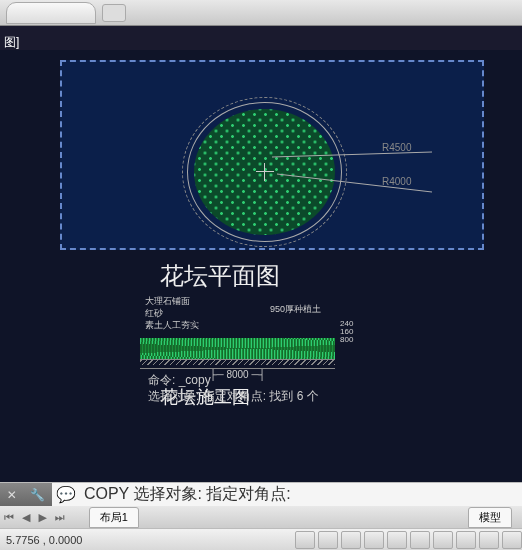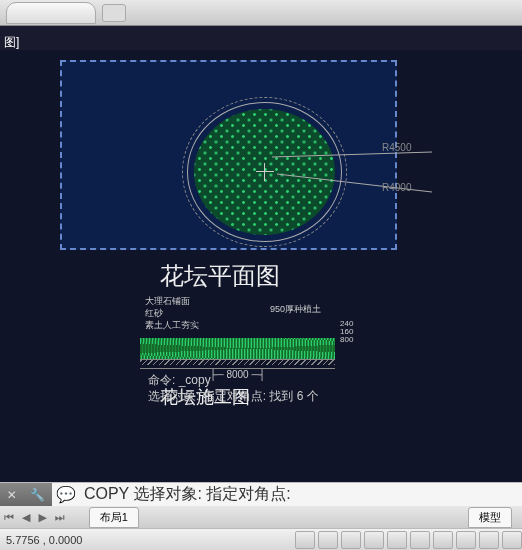--- a/index.html
+++ b/index.html
@@ -2,21 +2,21 @@
 <html><head>
 <meta charset="utf-8">
 <style>
 * { margin: 0; padding: 0; box-sizing: border-box; font-family: "Microsoft YaHei", sans-serif; }
 body { width: 522px; height: 550px; background: #1a1a2e; overflow: hidden; position: relative; }
 .tabbar { height: 26px; background: linear-gradient(#e8e8e8,#c8c8c8); display: flex; align-items: center; padding-left: 6px; border-bottom: 1px solid #888; }
 .tab { width: 90px; height: 22px; background: linear-gradient(#f8f8f8,#ddd); border: 1px solid #aaa; border-radius: 10px 10px 0 0; margin-right: 2px; }
 .newtab { width: 24px; height: 18px; background: #ddd; border-radius: 3px; border:1px solid #aaa; margin-left:4px; }
 .titlefrag { color:#fff; font-size:12px; padding:8px 4px; }
 .canvas { position:absolute; top:50px; left:0; right:0; bottom:68px; background:#0f1428; }
-.selbox { position:absolute; left:60px; top:10px; width:337px; height:190px; background:#0b1f4a; border:2px dashed #6688cc; }
+.selbox { position:absolute; left:60px; top:10px; width:424px; height:190px; background:#0b1f4a; border:2px dashed #6688cc; }
 .circle-outer { position:absolute; left:120px; top:35px; width:165px; height:150px; border:1.5px dashed #888; border-radius:50%; }
 .circle-main { position:absolute; left:125px; top:40px; width:155px; height:140px; border:1.5px solid #aaa; border-radius:50%; }
 .circle-fill { position:absolute; left:132px; top:47px; width:141px; height:126px; border-radius:50%; background:#0b4a2a;
   background-image: radial-gradient(circle, #2ecc71 1.2px, transparent 1.6px),
                     radial-gradient(circle, #2ecc71 1.2px, transparent 1.6px);
   background-size: 11px 11px, 11px 11px;
   background-position: 0 0, 5.5px 5.5px; }
 .crosshair { position:absolute; left:198px; top:105px; width:10px; height:10px; }
 .crosshair:before,.crosshair:after{content:'';position:absolute;background:#ccc;}
 .crosshair:before{left:4px;top:-4px;width:1px;height:18px;}
@@ -62,21 +62,21 @@
   <div class="selbox">
     <div class="circle-outer"></div>
     <div class="circle-main"></div>
     <div class="circle-fill"></div>
     <div class="crosshair"></div>
     <svg class="leader" style="left:0;top:0;width:385px;height:190px">
       <line x1="210" y1="95" x2="370" y2="90"></line>
       <line x1="215" y1="112" x2="370" y2="130"></line>
     </svg>
     <div class="dimtext" style="left:320px;top:80px">R4500</div>
-    <div class="dimtext" style="left:320px;top:120px">R4000</div>
+    <div class="dimtext" style="left:320px;top:114px">R4000</div>
   </div>
 
   <div class="label1">花坛平面图</div>
 
   <div class="notes">
     <div>大理石铺面</div>
     <div>红砂</div>
     <div>素土人工夯实</div>
   </div>
   <div class="notes2">950厚种植土</div>

